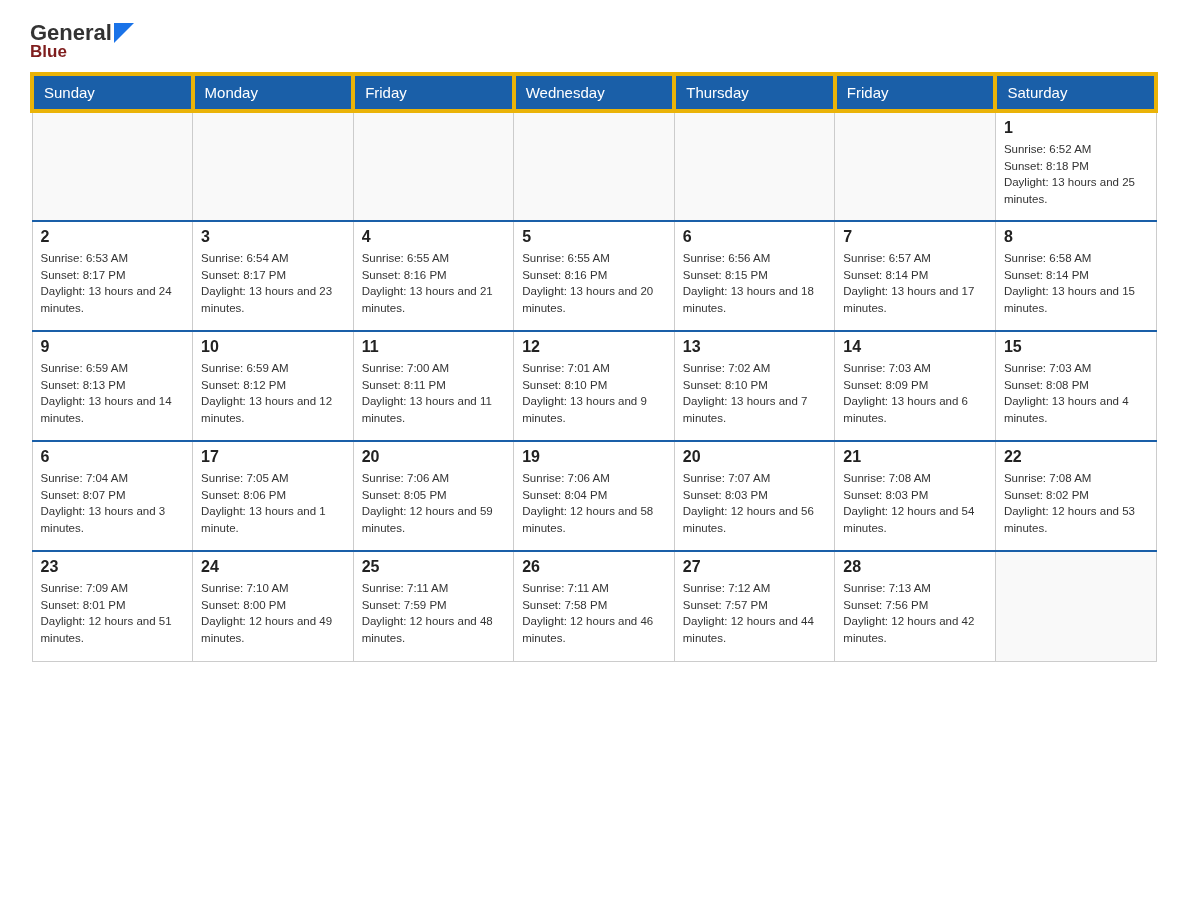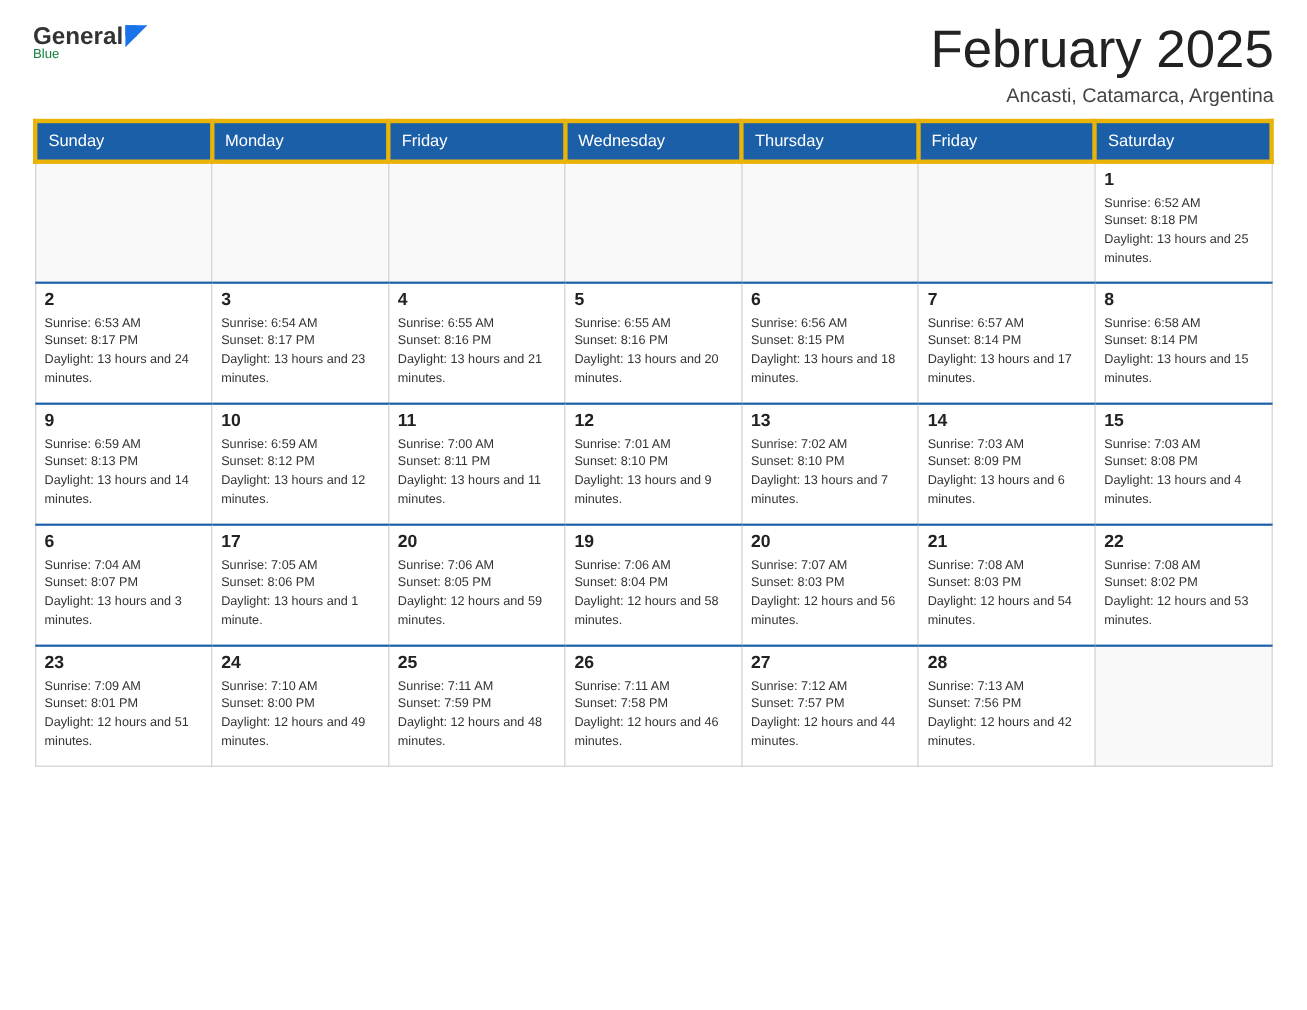--- a/index.html
+++ b/index.html
@@ -32,23 +32,23 @@
       height: 0;
       border-left: 10px solid #1a73e8;
       border-top: 10px solid #1a73e8;
       border-right: 10px solid transparent;
       border-bottom: 10px solid transparent;
       display: inline-block;
       margin-left: 2px;
       vertical-align: middle;
     }
     .logo-subtitle {
-      color: #15803d;
-      font-size: 12px;
-      font-weight: normal;
+      color: #7f1d1d;
+      font-size: 17px;
+      font-weight: bold;
       margin-top: -4px;
     }
     .title-block {
       text-align: right;
     }
     .month-title {
       font-size: 48px;
       font-weight: normal;
       color: #222;
       line-height: 1.1;
@@ -100,24 +100,20 @@
 </head>
 <body>
 
 <div class="header">
   <div class="logo">
     <div class="logo-text">
       <span>General</span>
       <span class="logo-arrow"></span>
     </div>
     <div class="logo-subtitle">Blue</div>
-  </div>
-  <div class="title-block">
-    <div class="month-title">February 2025</div>
-    <div class="location">Ancasti, Catamarca, Argentina</div>
   </div>
 </div>
 
 <table class="calendar">
   <thead>
     <tr>
     <th>Sunday</th>
         <th>Monday</th>
         <th>Friday</th>
         <th>Wednesday</th>

